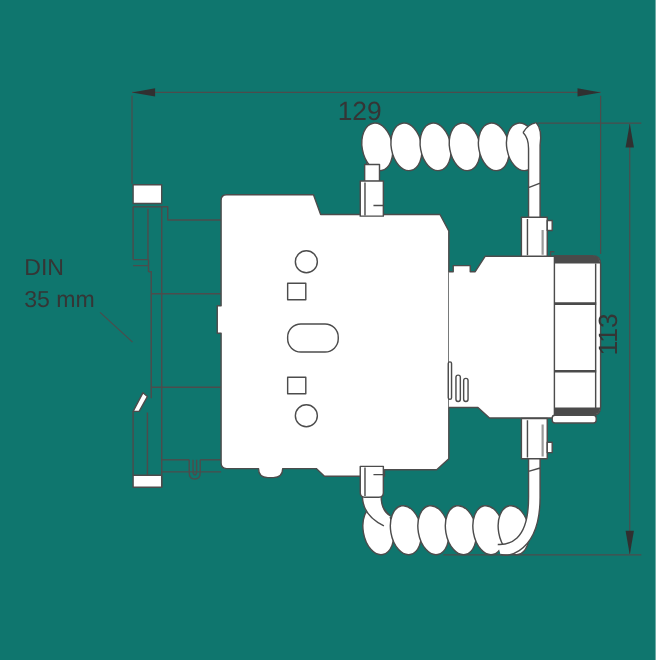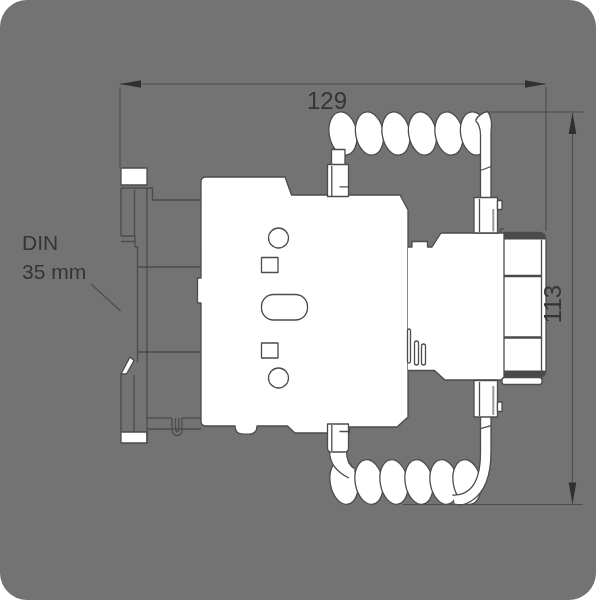--- a/index.html
+++ b/index.html
@@ -1,16 +1,16 @@
 <!DOCTYPE html>
 <html><head>
 <meta charset="utf-8">
 <style>
   html,body{margin:0;padding:0;background:#ffffff;}
-  .stage{position:relative;width:596px;height:600px;background:#737373;overflow:hidden;border-radius:27px;}
+  .stage{position:relative;width:596px;height:600px;background:#0f766e;overflow:hidden;}
   svg{display:block;}
   text{font-family:"Liberation Sans",sans-serif;fill:#353535;}
   .ln{fill:none;stroke:#4c4c4c;stroke-width:1.3;stroke-linejoin:round;}
   .fw{fill:#ffffff;stroke:#4c4c4c;stroke-width:1.3;stroke-linejoin:round;}
   .fo{fill:#ffffff;stroke:none;}
   .dim{fill:none;stroke:#4c4c4c;stroke-width:1.1;}
   .seg{fill:none;stroke:#4a4a4a;stroke-width:2.4;}
   .gray{fill:none;stroke:#9a9a9a;stroke-width:2;}
   .dimtext{font-size:24px;}
   .dintext{font-size:21px;}

